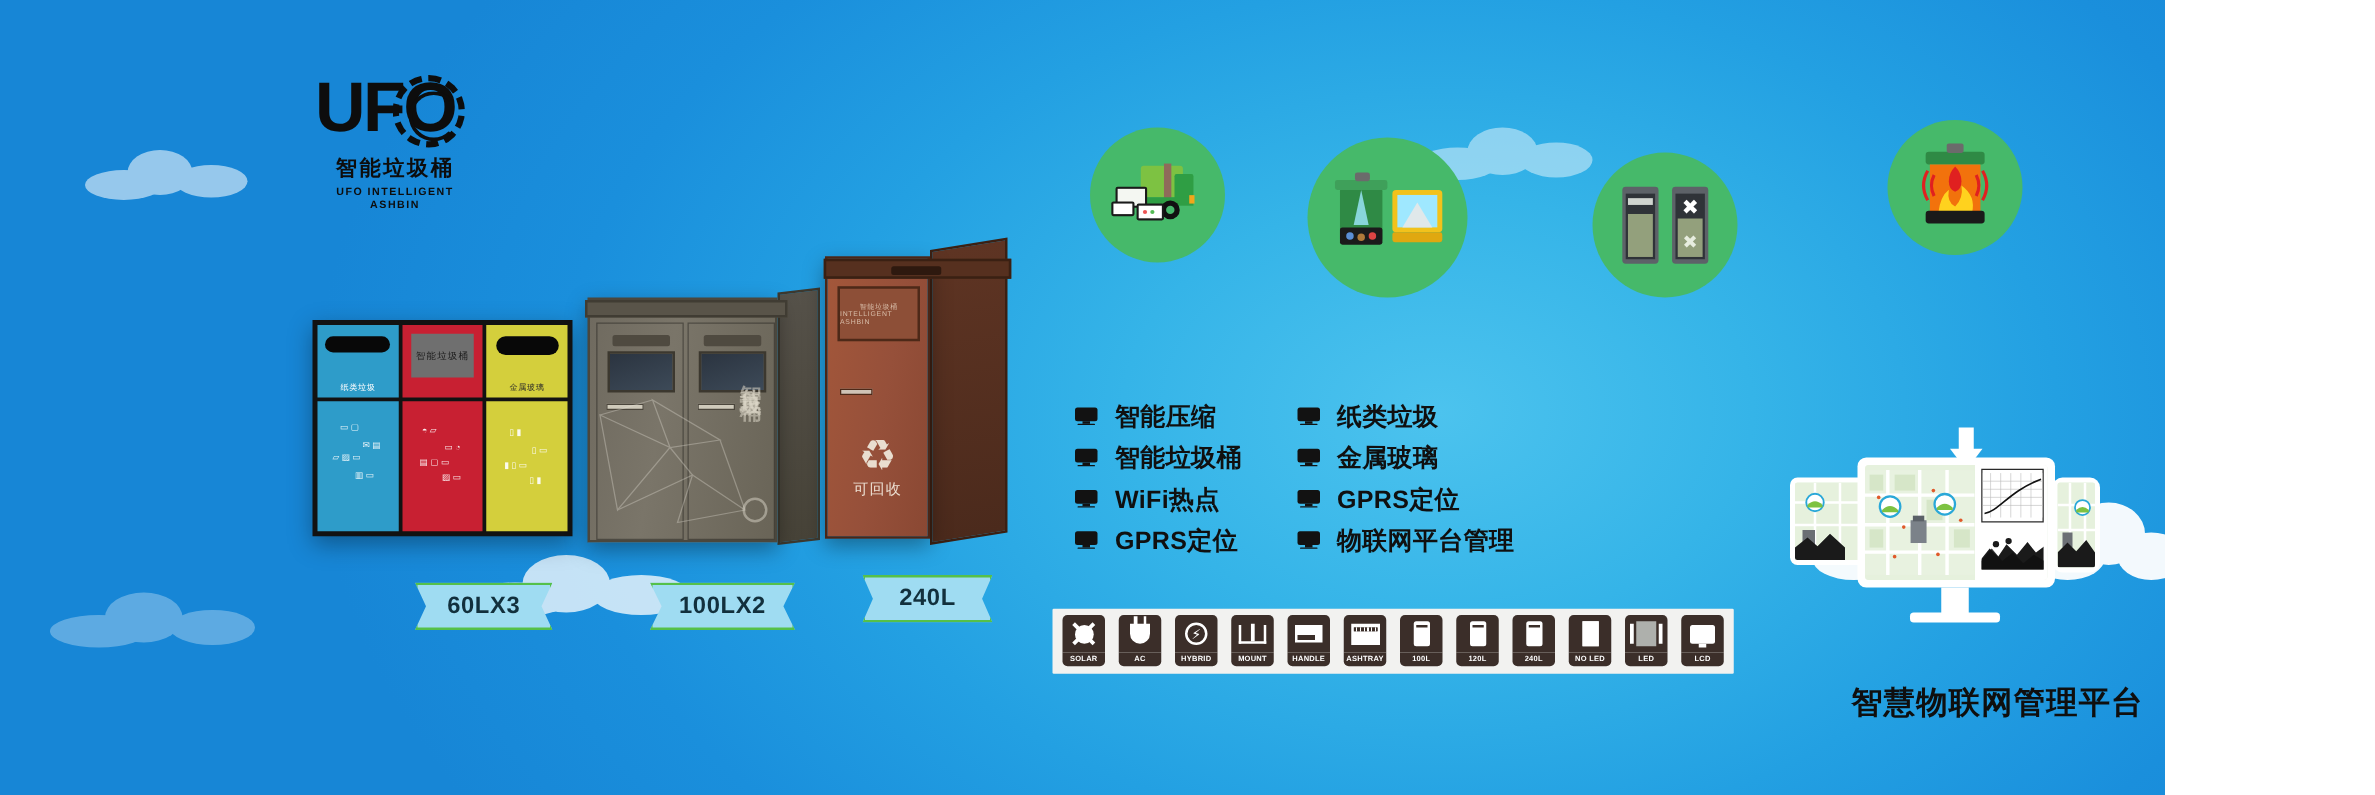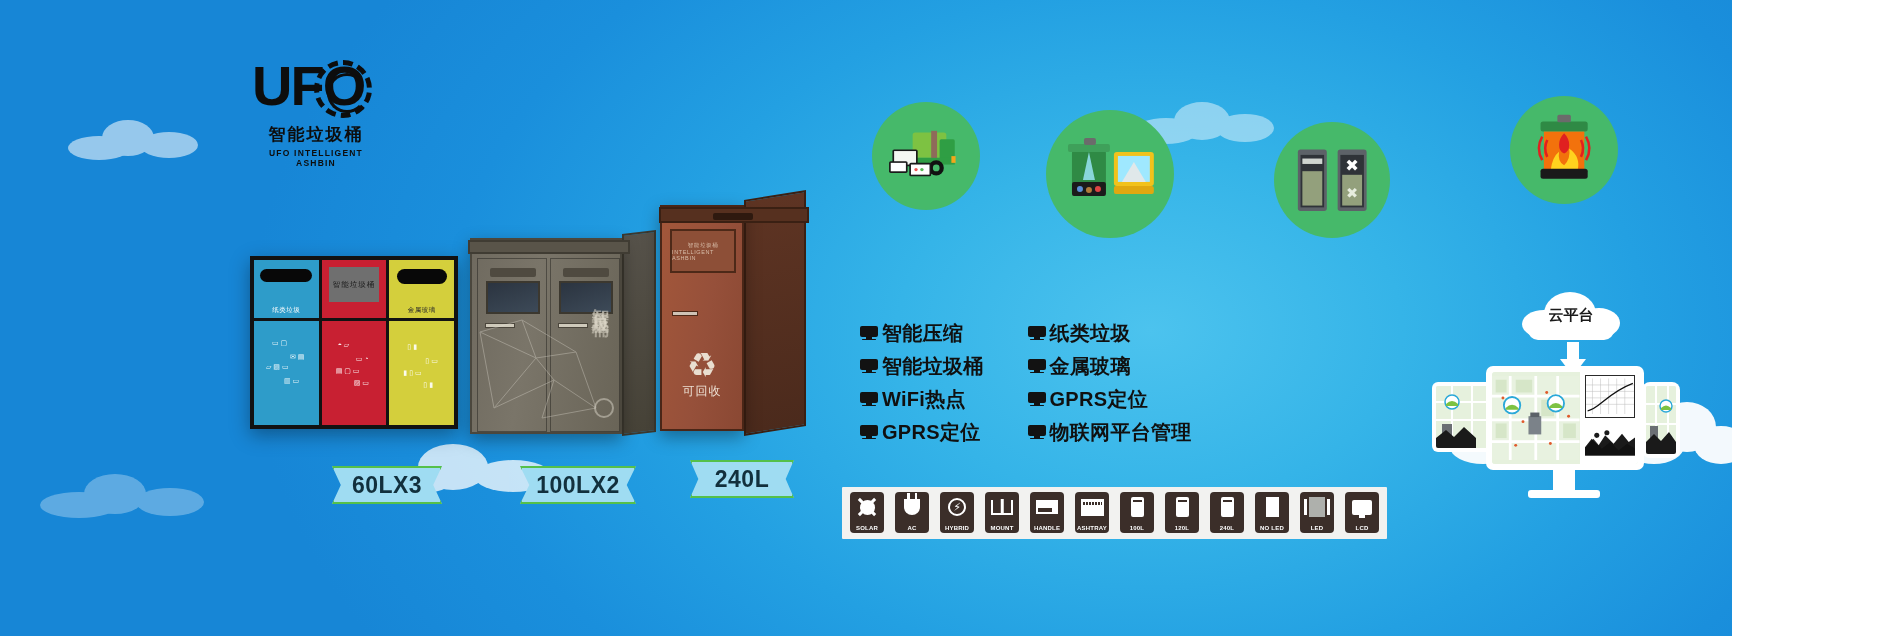--- a/index.html
+++ b/index.html
@@ -115,32 +115,32 @@
   #bin1 .recy { position: absolute; left: 50%; top: 140px; transform: translateX(-50%);
                 text-align: center; }
   #bin1 .recy .gly { font-size: 34px; color: #e9ded0; line-height: 36px; }
   #bin1 .recy .tx { font-size: 12px; color: #ecdfd2; letter-spacing: 1px; }
 
   
   .ribbon { position: absolute; height: 38px; background: #9fdcf2;
             border: 2px solid #55c04a; display: flex; align-items: center;
             justify-content: center; padding: 0 20px;
             clip-path: polygon(0 0, 100% 0, 92% 50%, 100% 100%, 0 100%, 8% 50%); }
-  .ribbon span { font-size: 23px; font-weight: 700; color: #12303d; letter-spacing: .5px; }
+  .ribbon span { font-size: 19px; font-weight: 700; color: #12303d; letter-spacing: .5px; }
 
   
   .gcircle { position: absolute; border-radius: 50%; background: #46b96a;
              display: flex; align-items: center; justify-content: center; }
   .gcircle .art { position: relative; width: 78%; height: 78%; }
 
   
   #features { position: absolute; left: 860px; top: 322px; width: 460px;
               display: flex; gap: 44px; }
   #features .col { display: flex; flex-direction: column; gap: 11px; }
-  #features .row { display: flex; align-items: center; gap: 4px; height: 22px; }
+  #features .row { display: flex; align-items: center; gap: 14px; height: 22px; }
   #features .mon { position: relative; width: 18px; height: 14px; flex: 0 0 18px; }
   #features .mon .scr { position: absolute; left: 0; top: 0; width: 18px; height: 11px;
                         background: #121212; border-radius: 2px; }
   #features .mon .stand { position: absolute; left: 6px; top: 11px; width: 6px; height: 2px;
                           background: #121212; }
   #features .mon .base { position: absolute; left: 2px; top: 12.5px; width: 14px; height: 1.8px;
                          background: #121212; border-radius: 1px; }
   #features .txt { font-size: 20px; font-weight: 700; color: #101010;
                    white-space: nowrap; letter-spacing: .3px; }
 
@@ -588,27 +588,20 @@
       <i style="left:0;top:40px;width:66px;height:34px"></i>
       <i style="left:34px;top:14px;width:56px;height:48px"></i>
       <i style="left:70px;top:36px;width:50px;height:36px"></i>
     </div>
     <div class="bgcloud" style="left:176px;top:100px;width:124px;height:78px;opacity:.95">
       <i style="left:0;top:38px;width:60px;height:36px"></i>
       <i style="left:34px;top:12px;width:58px;height:50px"></i>
       <i style="left:70px;top:36px;width:54px;height:38px"></i>
     </div>
 
-    <div id="cloudtag">
-      <div class="puff" style="left:0;top:20px;width:44px;height:28px"></div>
-      <div class="puff" style="left:22px;top:2px;width:52px;height:44px"></div>
-      <div class="puff" style="left:56px;top:18px;width:42px;height:30px"></div>
-      <div class="puff" style="left:6px;top:30px;width:86px;height:20px;border-radius:12px"></div>
-      <div class="txt">云平台</div>
-    </div>
 
     <div id="arrow">
       <div class="shaft"></div>
         <div class="head"></div>
     </div>
 
     <div class="dev" id="tablet">
       <div class="sc">
         <svg viewBox="0 0 52 62" width="100%" height="100%">
           <rect width="52" height="62" fill="#e6f1dd"></rect>
@@ -688,14 +681,15 @@
           </g>
           <circle cx="20" cy="20" r="6" fill="#fff" stroke="#2aa8d8" stroke-width="1.4"></circle>
           <path d="M15 22 q5 -5 10 0 v2 h-10 z" fill="#7dc242"></path>
           <rect x="4" y="40" width="8" height="12" fill="#6b6f74"></rect>
           <path d="M0 56 l8 -8 l7 7 l8 -9 l7 10 v12 H0 z" fill="#1a1a1a"></path>
         </svg>
       </div>
     </div>
   </div>
 
+  <div id="plat-title">智慧物联网管理平台</div>
 
 </div>
 
 </body></html>

